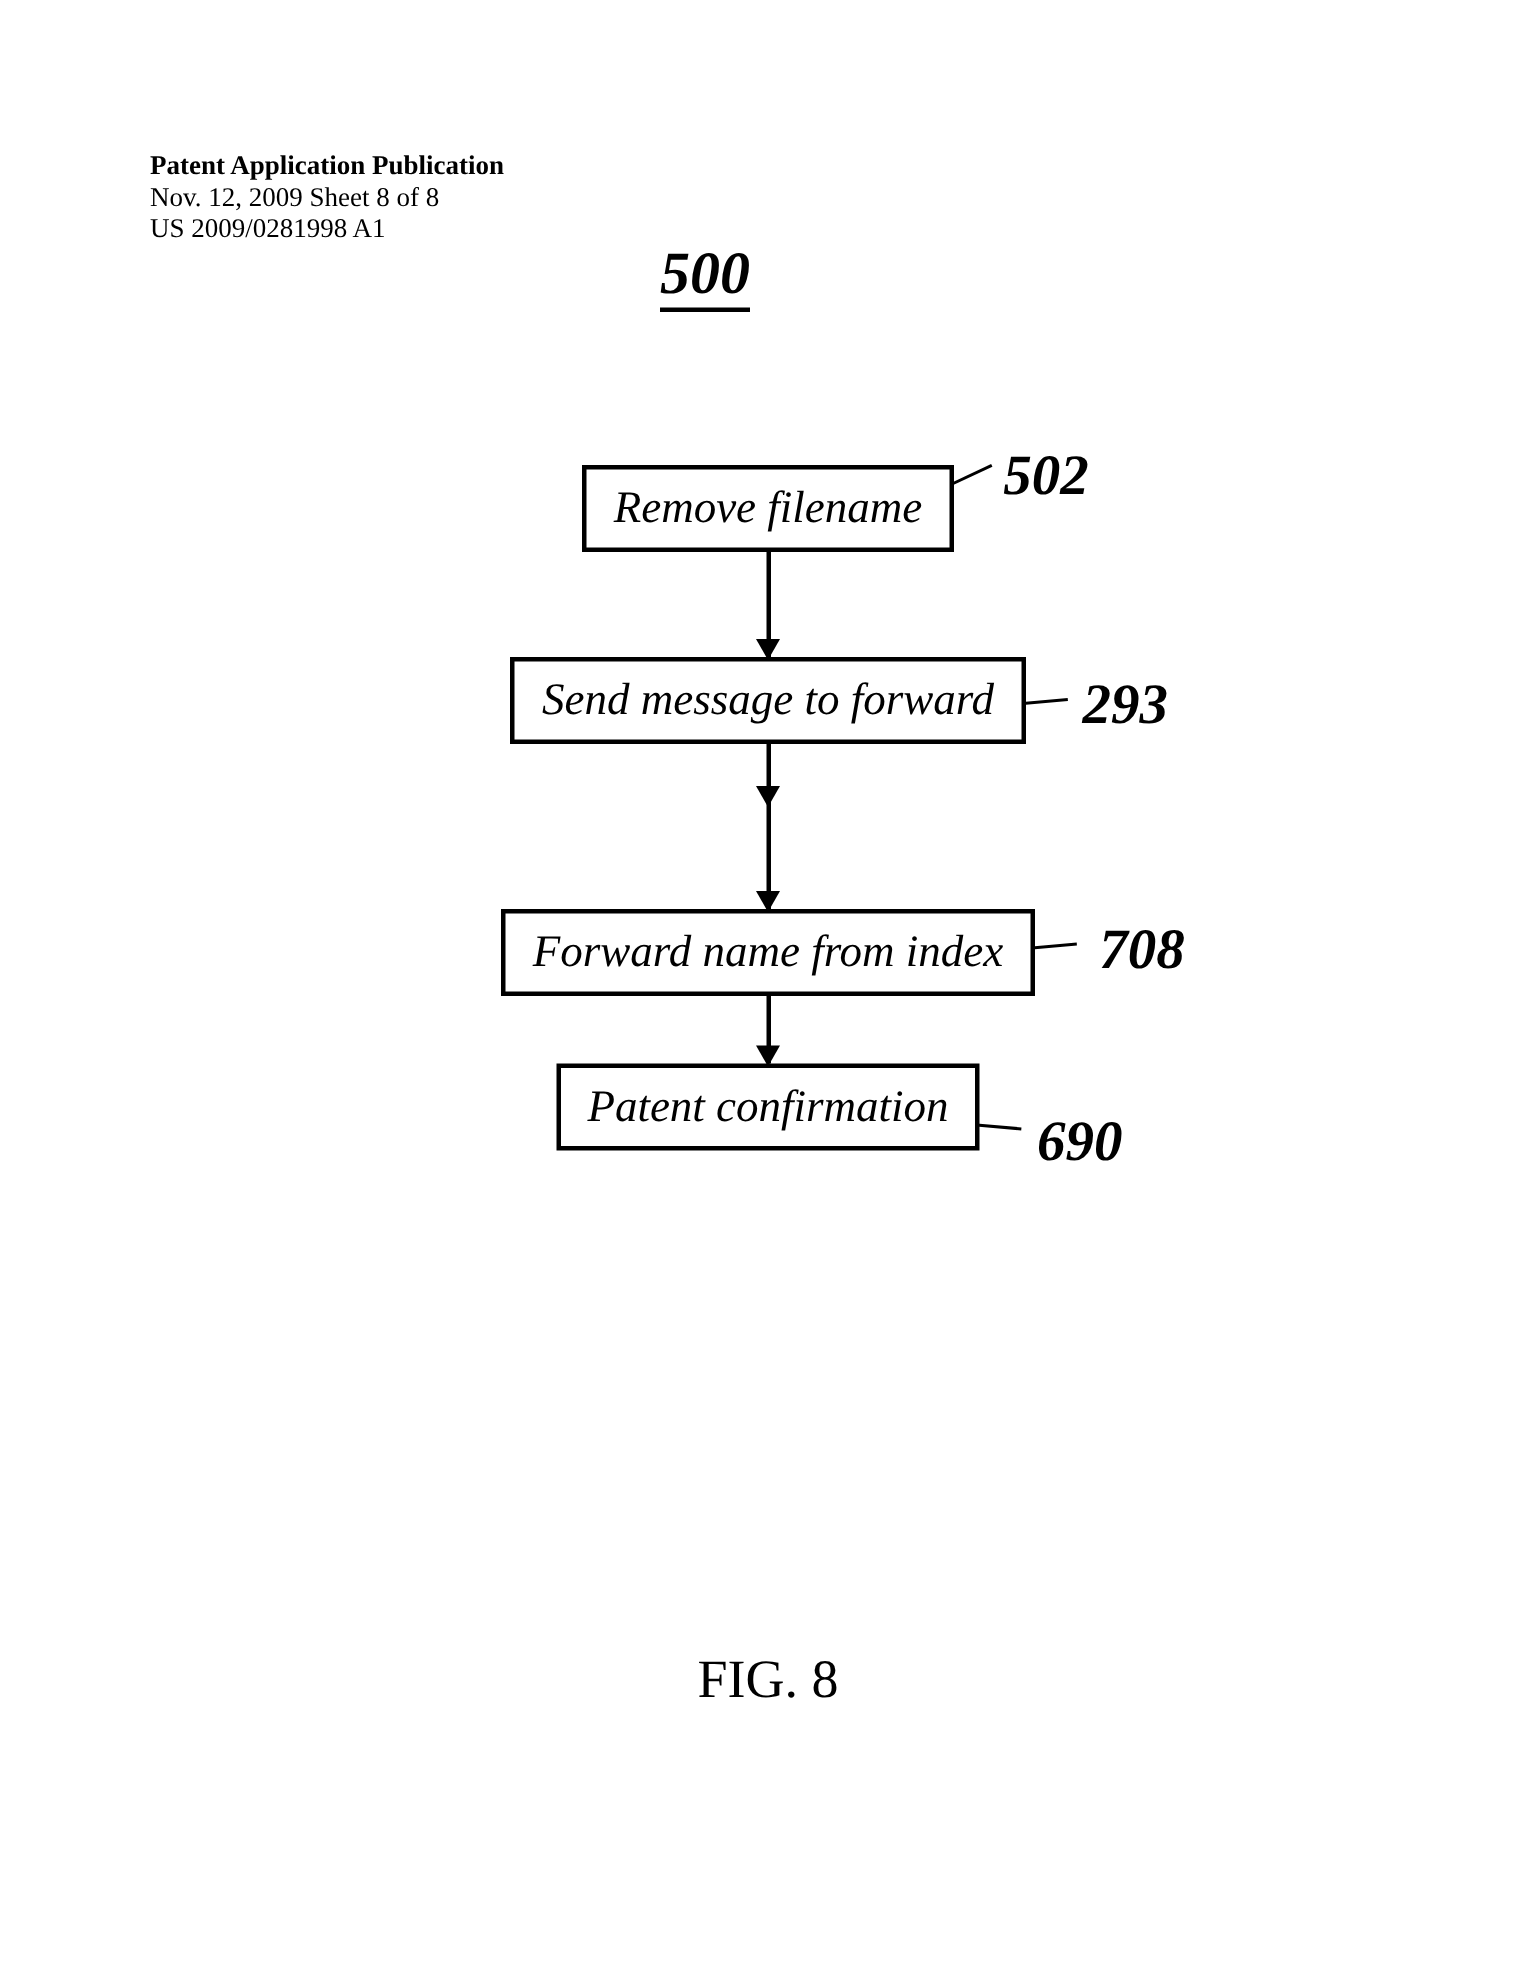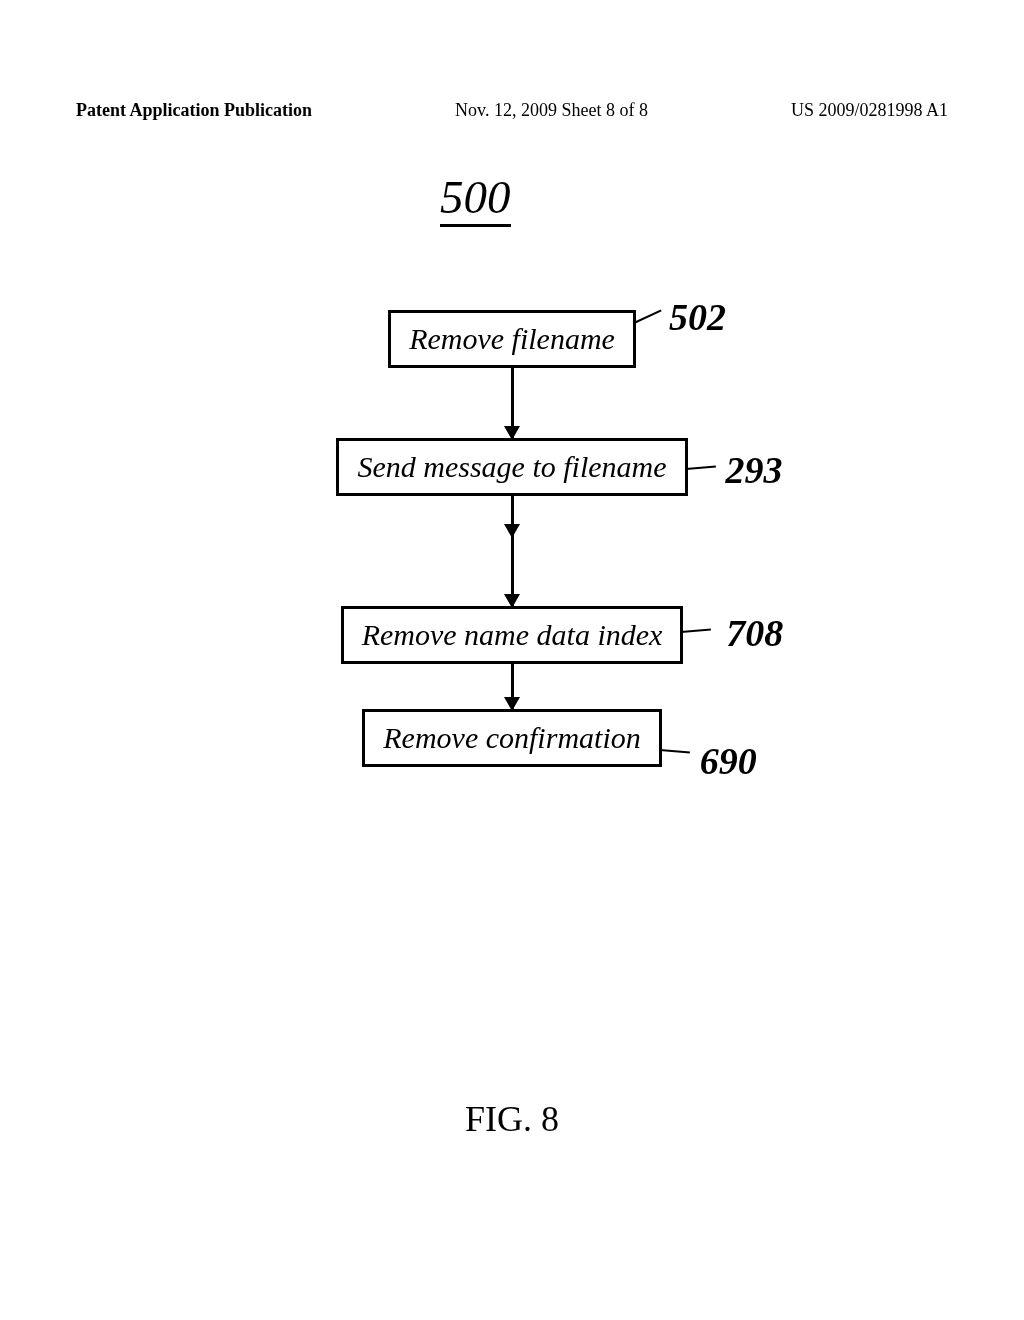--- a/index.html
+++ b/index.html
@@ -10,33 +10,34 @@
       font-family: 'Times New Roman', serif;
       position: relative;
     }
     .header {
       position: absolute;
       top: 100px;
       left: 0;
       width: 100%;
       display: flex;
       justify-content: space-between;
-      padding: 0 76px;
+      padding: 0 100px;
       font-size: 18px;
+      flex-direction: column;
     }
     .header-left { font-weight: bold; }
     .header-mid { }
     .header-right { }
     .ref-500 {
       position: absolute;
-      top: 170px;
+      top: 158px;
       left: 440px;
       font-family: 'Comic Sans MS', cursive;
-      font-size: 47px;
-      font-weight: normal;
+      font-size: 40px;
+      font-weight: bold;
       font-style: italic;
       border-bottom: 3px solid #000;
     }
     .flowchart {
       position: absolute;
       top: 310px;
       left: 0;
       width: 100%;
       display: flex;
       flex-direction: column;
@@ -112,39 +113,39 @@
 
   <div class="node-row">
     <div class="box">Remove filename</div>
     <div class="lead" style="right:-28px; top:12px; transform:rotate(-25deg);"></div>
     <div class="ref-label" style="right:-90px; top:-15px;">502</div>
   </div>
 
   <div class="arrow" style="height:70px;"></div>
 
   <div class="node-row">
-    <div class="box">Send message to filename</div>
+    <div class="box">Send message to forward</div>
     <div class="lead" style="right:-28px; top:30px; transform:rotate(-5deg);"></div>
     <div class="ref-label" style="right:-95px; top:10px;">293</div>
   </div>
 
   <div class="arrow" style="height:40px;"></div>
 
 
   <div class="arrow" style="height:70px;"></div>
 
   <div class="node-row">
-    <div class="box">Remove name data index</div>
+    <div class="box">Forward name from index</div>
     <div class="lead" style="right:-28px; top:25px; transform:rotate(-5deg);"></div>
     <div class="ref-label" style="right:-100px; top:5px;">708</div>
   </div>
 
   <div class="arrow" style="height:45px;"></div>
 
   <div class="node-row">
-    <div class="box" style="text-align:left;">Remove confirmation</div>
+    <div class="box" style="text-align:left;">Patent confirmation</div>
     <div class="lead" style="right:-28px; top:40px; transform:rotate(5deg);"></div>
     <div class="ref-label" style="right:-95px; top:30px;">690</div>
   </div>
 
 </div>
 
 <div class="fig-label">FIG. 8</div>
 
 </body></html>

